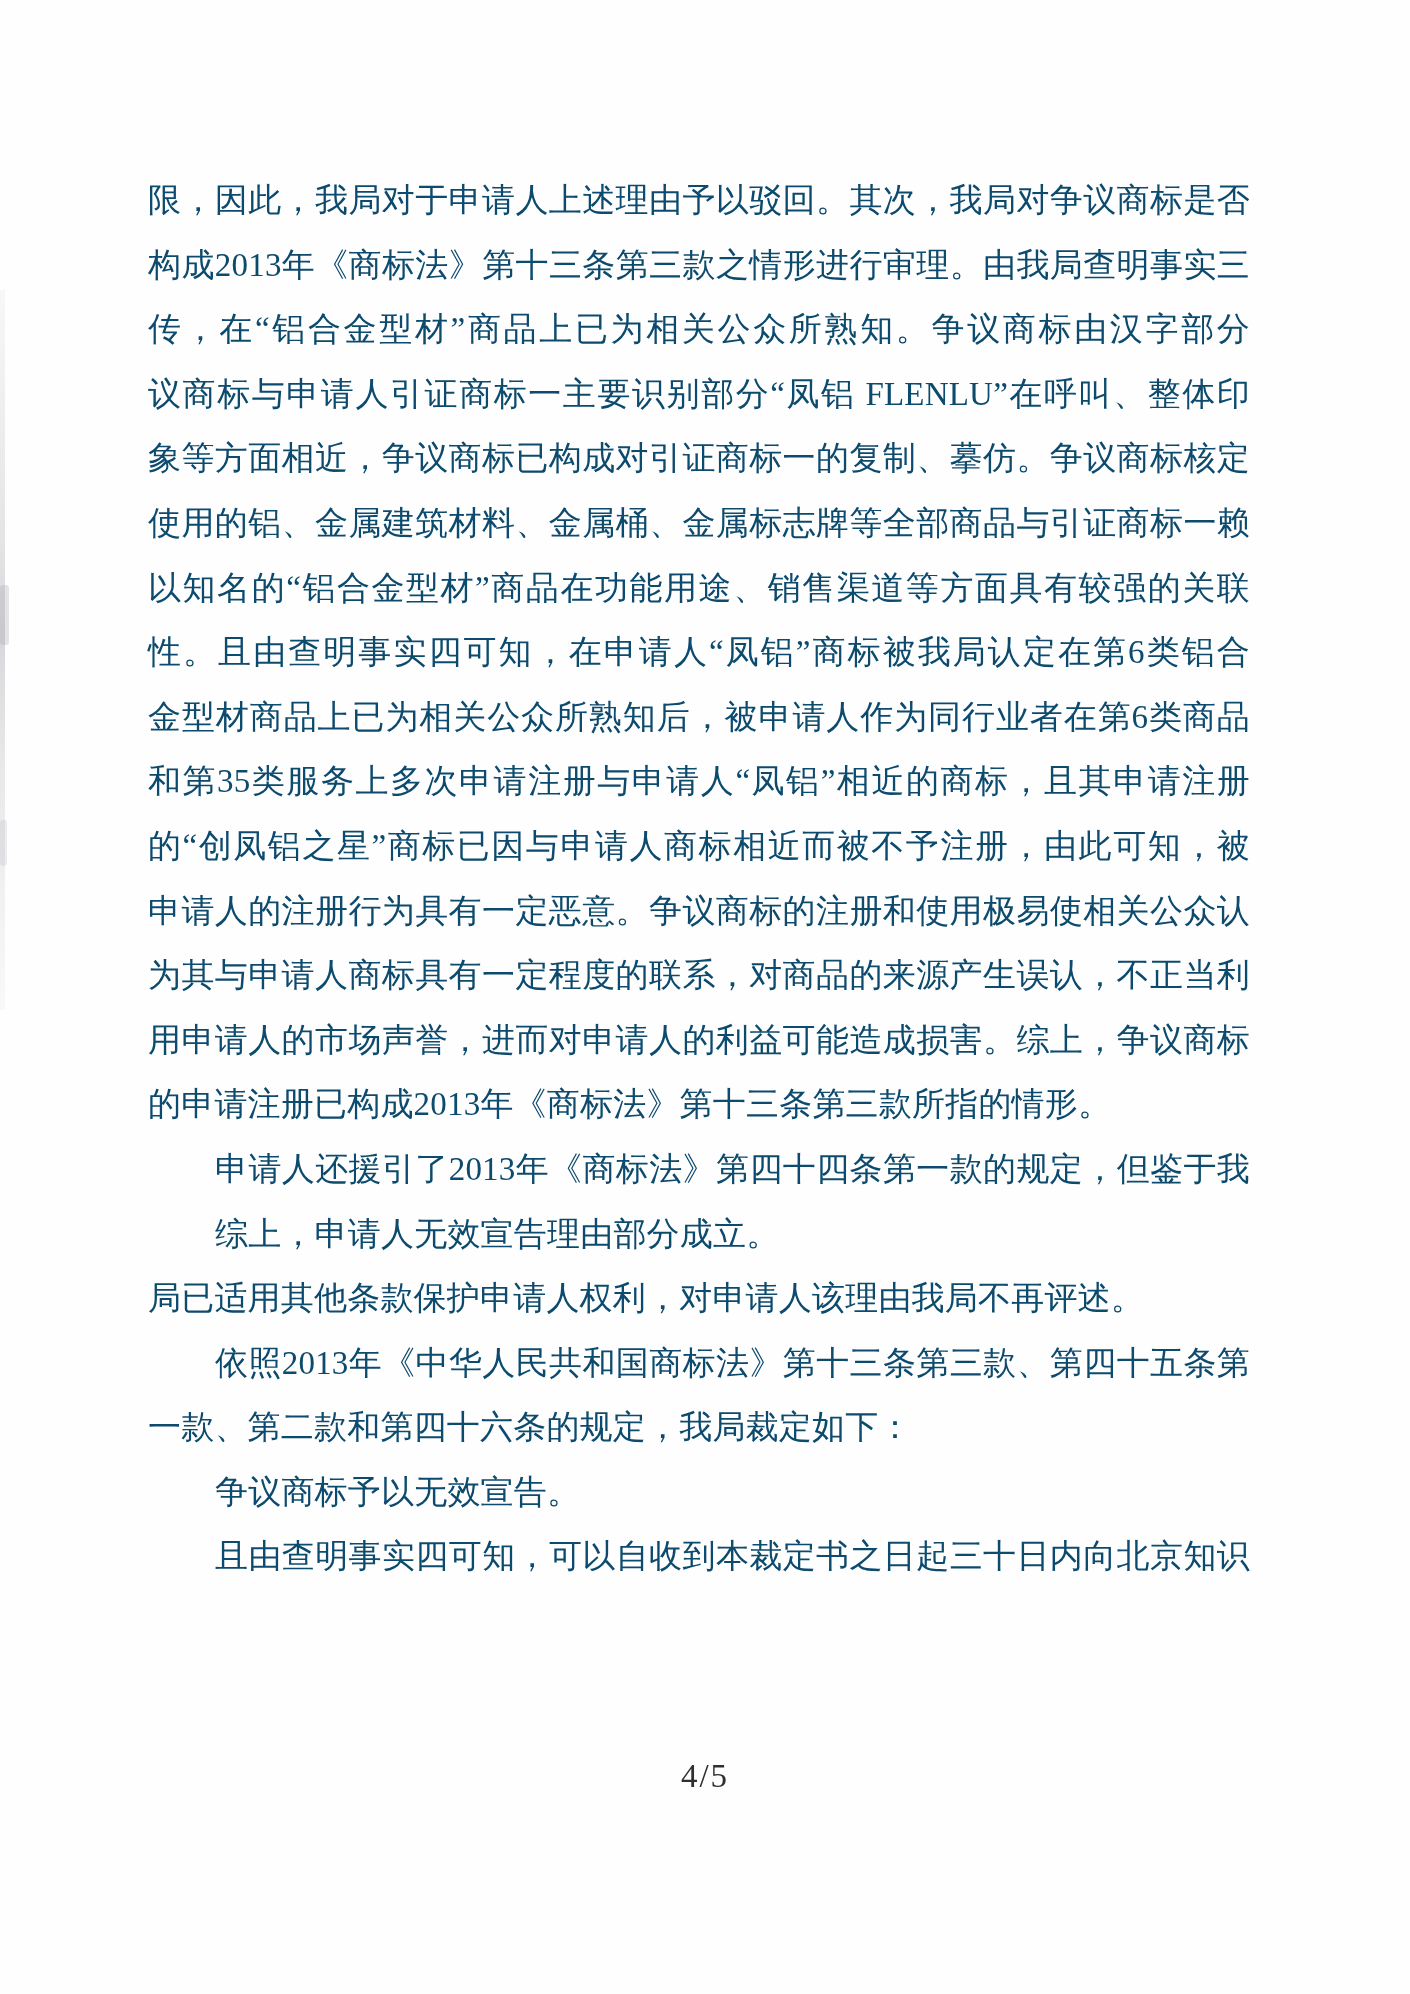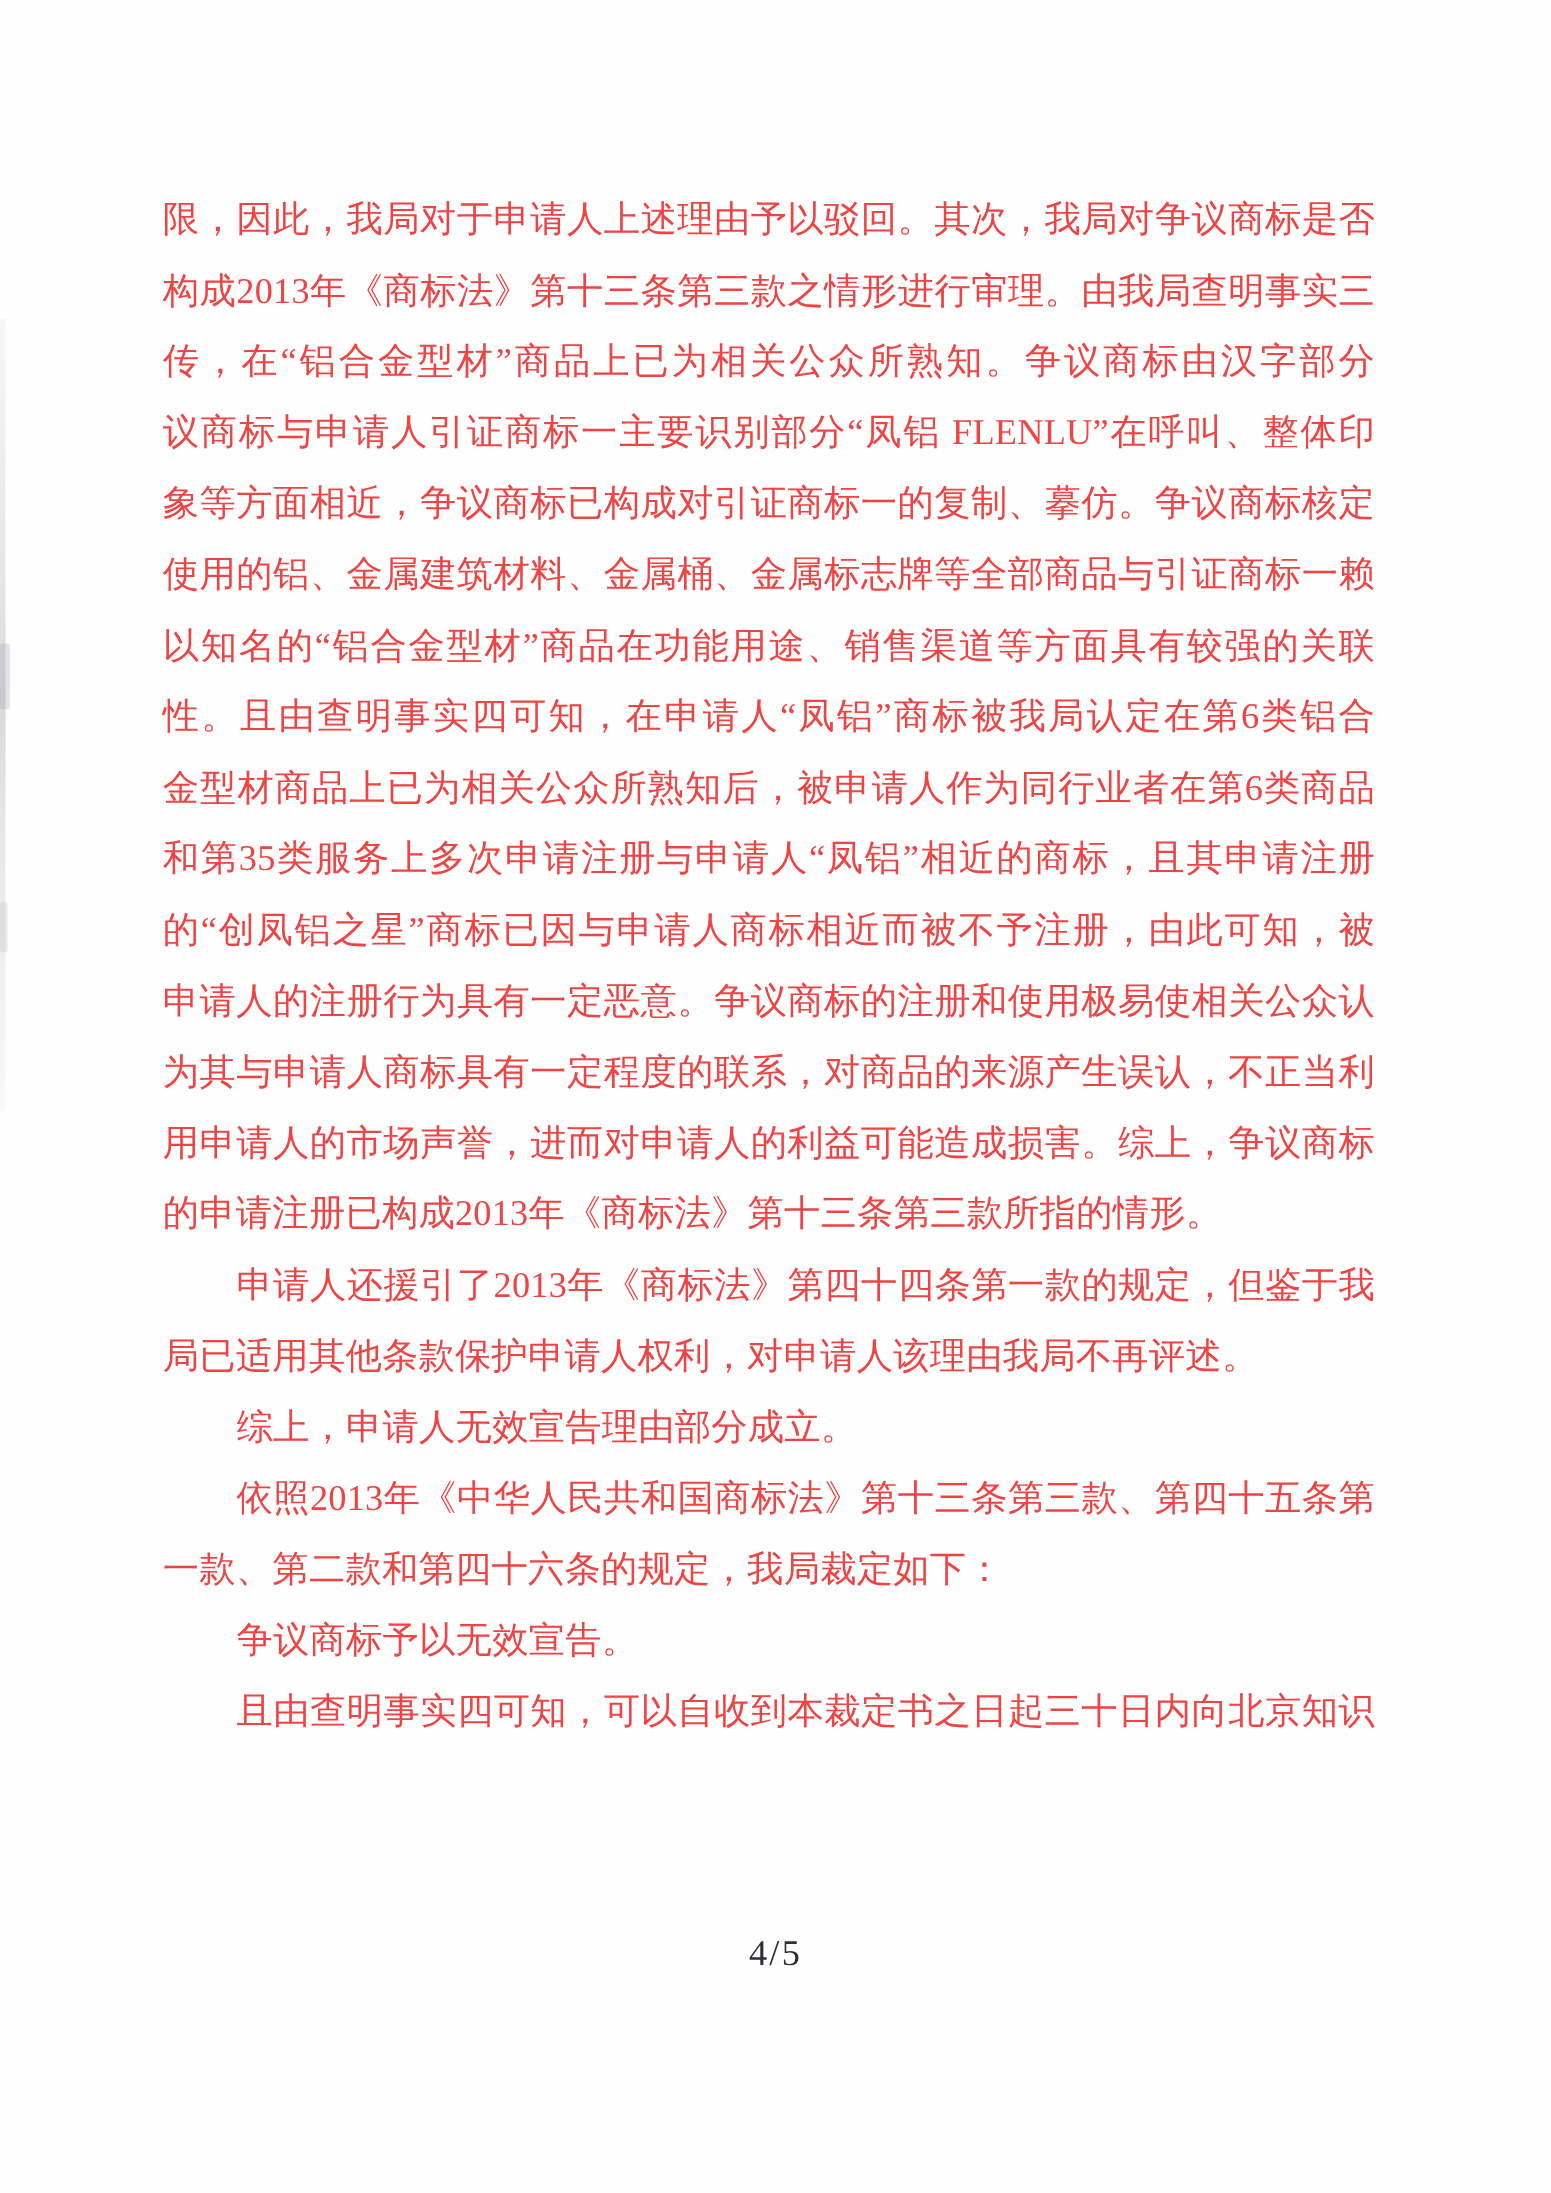--- a/index.html
+++ b/index.html
@@ -55,21 +55,21 @@
     top: 168px;
     width: 1102px;
     color: #303030;
   }
   .line {
     height: 64.6px;
     line-height: 64.6px;
     font-size: 33px;
     letter-spacing: 0.2px;
     white-space: normal;
-    color: #ef4444;
+    color: #0c4a6e;
   }
   .fill {
     text-align: justify;
     text-align-last: justify;
     text-justify: inter-character;
   }
   .end {
     text-align: right;
     text-align-last: left;
   }
@@ -106,22 +106,22 @@
     <div class="line fill">以知名的“铝合金型材”商品在功能用途、销售渠道等方面具有较强的关联</div>
     <div class="line fill">性。且由查明事实四可知，在申请人“凤铝”商标被我局认定在第6类铝合</div>
     <div class="line fill">金型材商品上已为相关公众所熟知后，被申请人作为同行业者在第6类商品</div>
     <div class="line fill">和第35类服务上多次申请注册与申请人“凤铝”相近的商标，且其申请注册</div>
     <div class="line fill">的“创凤铝之星”商标已因与申请人商标相近而被不予注册，由此可知，被</div>
     <div class="line fill">申请人的注册行为具有一定恶意。争议商标的注册和使用极易使相关公众认</div>
     <div class="line fill">为其与申请人商标具有一定程度的联系，对商品的来源产生误认，不正当利</div>
     <div class="line fill">用申请人的市场声誉，进而对申请人的利益可能造成损害。综上，争议商标</div>
     <div class="line end">的申请注册已构成2013年《商标法》第十三条第三款所指的情形。</div>
     <div class="line fill indent">申请人还援引了2013年《商标法》第四十四条第一款的规定，但鉴于我</div>
+    <div class="line end indent">综上，申请人无效宣告理由部分成立。</div>
     <div class="line end">局已适用其他条款保护申请人权利，对申请人该理由我局不再评述。</div>
-    <div class="line end indent">综上，申请人无效宣告理由部分成立。</div>
     <div class="line fill indent">依照2013年《中华人民共和国商标法》第十三条第三款、第四十五条第</div>
     <div class="line end">一款、第二款和第四十六条的规定，我局裁定如下：</div>
     <div class="line end indent">争议商标予以无效宣告。</div>
     <div class="line fill indent">且由查明事实四可知，可以自收到本裁定书之日起三十日内向北京知识</div>
   </div>
 
   <div class="footer">4/5</div>
 </div>
 
 </body></html>

